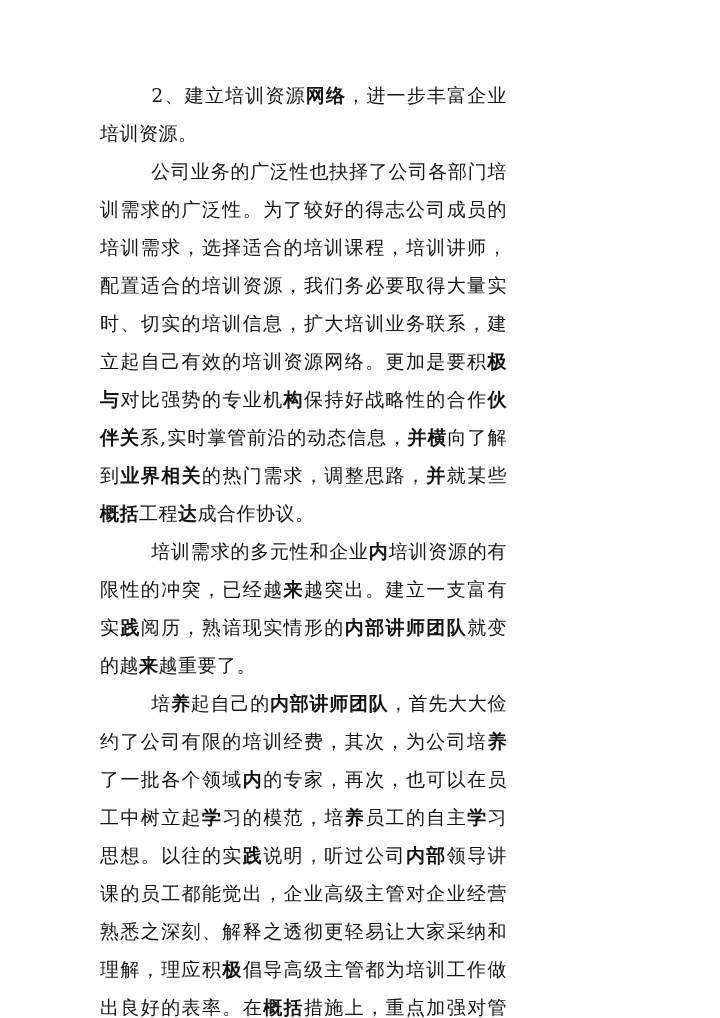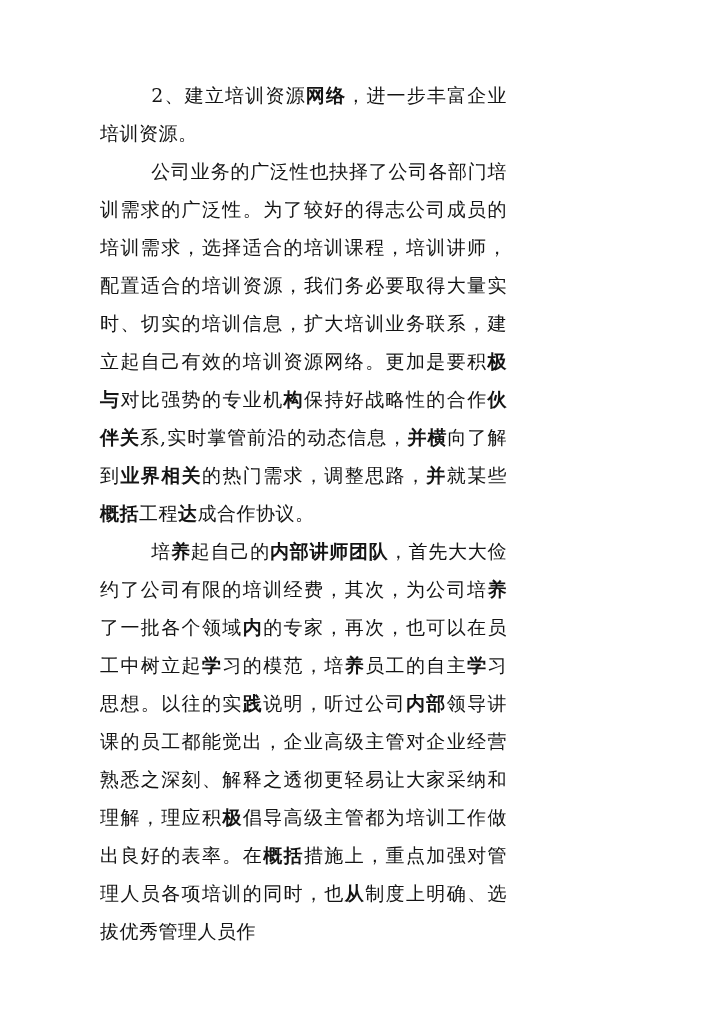--- a/index.html
+++ b/index.html
@@ -40,15 +40,16 @@
     font-weight: 700;
   }
 </style>
 </head>
 <body>
 
 <div class="page">
   <div class="content">
       <p class="para"><span>2、建立培训资源</span><span class="bold-run">网络</span><span>，进一步丰富企业培训资源。</span></p>
       <p class="para"><span>公司业务的广泛性也抉择了公司各部门培训需求的广泛性。为了较好的得志公司成员的培训需求，选择适合的培训课程，培训讲师，配置适合的培训资源，我们务必要取得大量实时、切实的培训信息，扩大培训业务联系，建立起自己有效的培训资源网络。更加是要积</span><span class="bold-run">极与</span><span>对比强势的专业机</span><span class="bold-run">构</span><span>保持好战略性的合作</span><span class="bold-run">伙伴关</span><span>系,实时掌管前沿的动态信息，</span><span class="bold-run">并横</span><span>向了解到</span><span class="bold-run">业界相关</span><span>的热门需求，调整思路，</span><span class="bold-run">并</span><span>就某些</span><span class="bold-run">概括</span><span>工程</span><span class="bold-run">达</span><span>成合作协议。</span></p>
+      <p class="para"><span>培训需求的多元性和企业</span><span class="bold-run">内</span><span>培训资源的有限性的冲突，已经越</span><span class="bold-run">来</span><span>越突出。建立一支富有实</span><span class="bold-run">践</span><span>阅历，熟谙现实情形的</span><span class="bold-run">内部讲师团队</span><span>就变的越</span><span class="bold-run">来</span><span>越重要了。</span></p>
       <p class="para"><span>培</span><span class="bold-run">养</span><span>起自己的</span><span class="bold-run">内部讲师团队</span><span>，首先大大俭约了公司有限的培训经费，其次，为公司培</span><span class="bold-run">养</span><span>了一批各个领域</span><span class="bold-run">内</span><span>的专家，再次，也可以在员工中树立起</span><span class="bold-run">学</span><span>习的模范，培</span><span class="bold-run">养</span><span>员工的自主</span><span class="bold-run">学</span><span>习思想。以往的实</span><span class="bold-run">践</span><span>说明，听过公司</span><span class="bold-run">内部</span><span>领导讲课的员工都能觉出，企业高级主管对企业经营熟悉之深刻、解释之透彻更轻易让大家采纳和理解，理应积</span><span class="bold-run">极</span><span>倡导高级主管都为培训工作做出良好的表率。在</span><span class="bold-run">概括</span><span>措施上，重点加强对管理人员各项培训的同时，也</span><span class="bold-run">从</span><span>制度上明确、选拔优秀管理人员作</span></p>
     </div>
 </div>
 
 </body></html>

